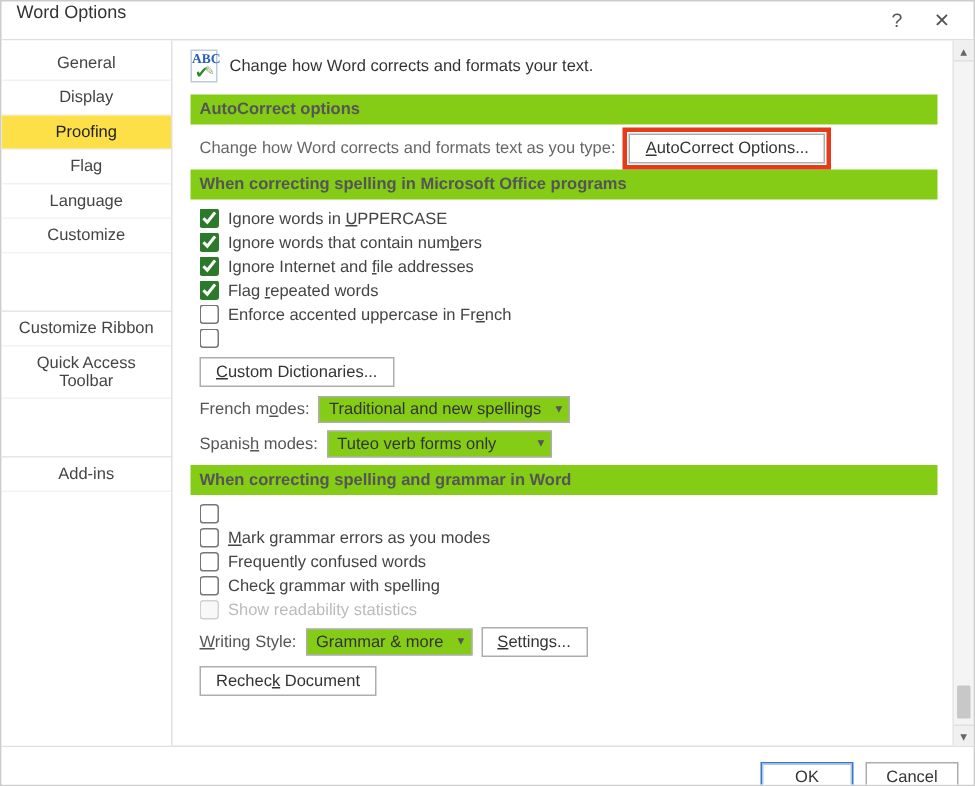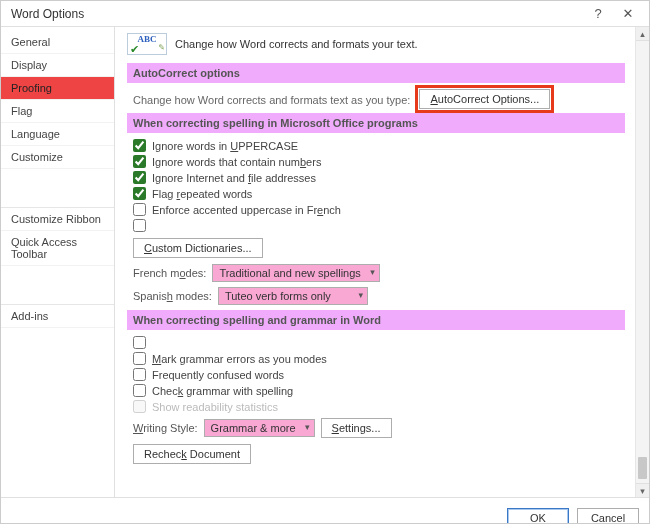--- a/index.html
+++ b/index.html
@@ -11,21 +11,20 @@
     background: #fff;
     width: 650px;
     height: 524px;
     overflow: hidden;
     border: 1px solid #ccc;
   }
   .titlebar {
     height: 26px;
     border-bottom: 1px solid #e0e0e0;
     display: flex;
-    align-items: center;
     padding: 0 6px 0 10px;
   }
   .titlebar .title { flex: 1; font-size: 12px; }
   .titlebar .tb-btn {
     width: 30px; height: 24px;
     display: flex; align-items: center; justify-content: center;
     font-size: 13px; color: #555;
   }
   .body {
     display: flex;
@@ -36,23 +35,24 @@
     border-right: 1px solid #e0e0e0;
     padding: 4px 0;
     background: #fff;
   }
   .nav-item {
     padding: 5px 10px;
     font-size: 11px;
     color: #444;
     cursor: default;
     border-bottom: 1px solid #f2f2f2;
+    text-align: center;
   }
   .nav-item.selected {
-    background: #ef4444;
+    background: #fde047;
     color: #222;
   }
   .nav-item.group-start { border-top: 1px solid #e6e6e6; margin-top: 38px; }
   .content-wrap {
     flex: 1;
     display: flex;
   }
   .content {
     flex: 1;
     padding: 6px 10px 6px 12px;
@@ -81,32 +81,32 @@
     height: 22px;
     background: #c8c8c8;
     bottom: 18px;
     border-radius: 1px;
   }
   .intro {
     display: flex; align-items: center; gap: 8px;
     margin-bottom: 8px;
   }
   .intro-icon {
-    width: 40px; height: 22px;
+    width: 18px; height: 22px;
     border: 1px solid #bcd;
     background: #fff;
     position: relative;
     font-size: 9px; color: #2a5fbd; text-align: center;
     line-height: 11px;
   }
   .intro-icon .abc { font-family: "Times New Roman", serif; font-weight: bold; }
   .intro-icon .check { color: #2a8a2a; position: absolute; left: 2px; bottom: -1px; font-size: 11px; }
   .intro-icon .pencil { position: absolute; right: 1px; bottom: 1px; font-size: 8px; color: #8a6; }
   .section-head {
-    background: #f0abfc;
+    background: #84cc16;
     font-weight: bold;
     font-size: 11px;
     color: #555;
     padding: 4px 6px;
     margin: 4px 0 6px 0;
   }
   .desc {
     color: #666;
     font-size: 11px;
     display: inline-block;
@@ -135,21 +135,21 @@
   }
   .chk input { margin: 0; width: 13px; height: 13px; accent-color: #2a7a2a; }
   .chk.disabled { color: #bbb; }
   .dropdown-row {
     display: flex; align-items: center; gap: 6px;
     margin: 5px 0 5px 6px;
   }
   .dropdown-row .lbl { font-size: 11px; color: #555; }
   .dropdown {
     border: 1px solid #adadad;
-    background: #f9a8d4;
+    background: #84cc16;
     padding: 2px 18px 2px 6px;
     font-size: 11px;
     position: relative;
     min-width: 150px;
   }
   .dropdown::after {
     content: "▾";
     position: absolute; right: 4px; top: 2px;
     font-size: 9px; color: #555;
   }

